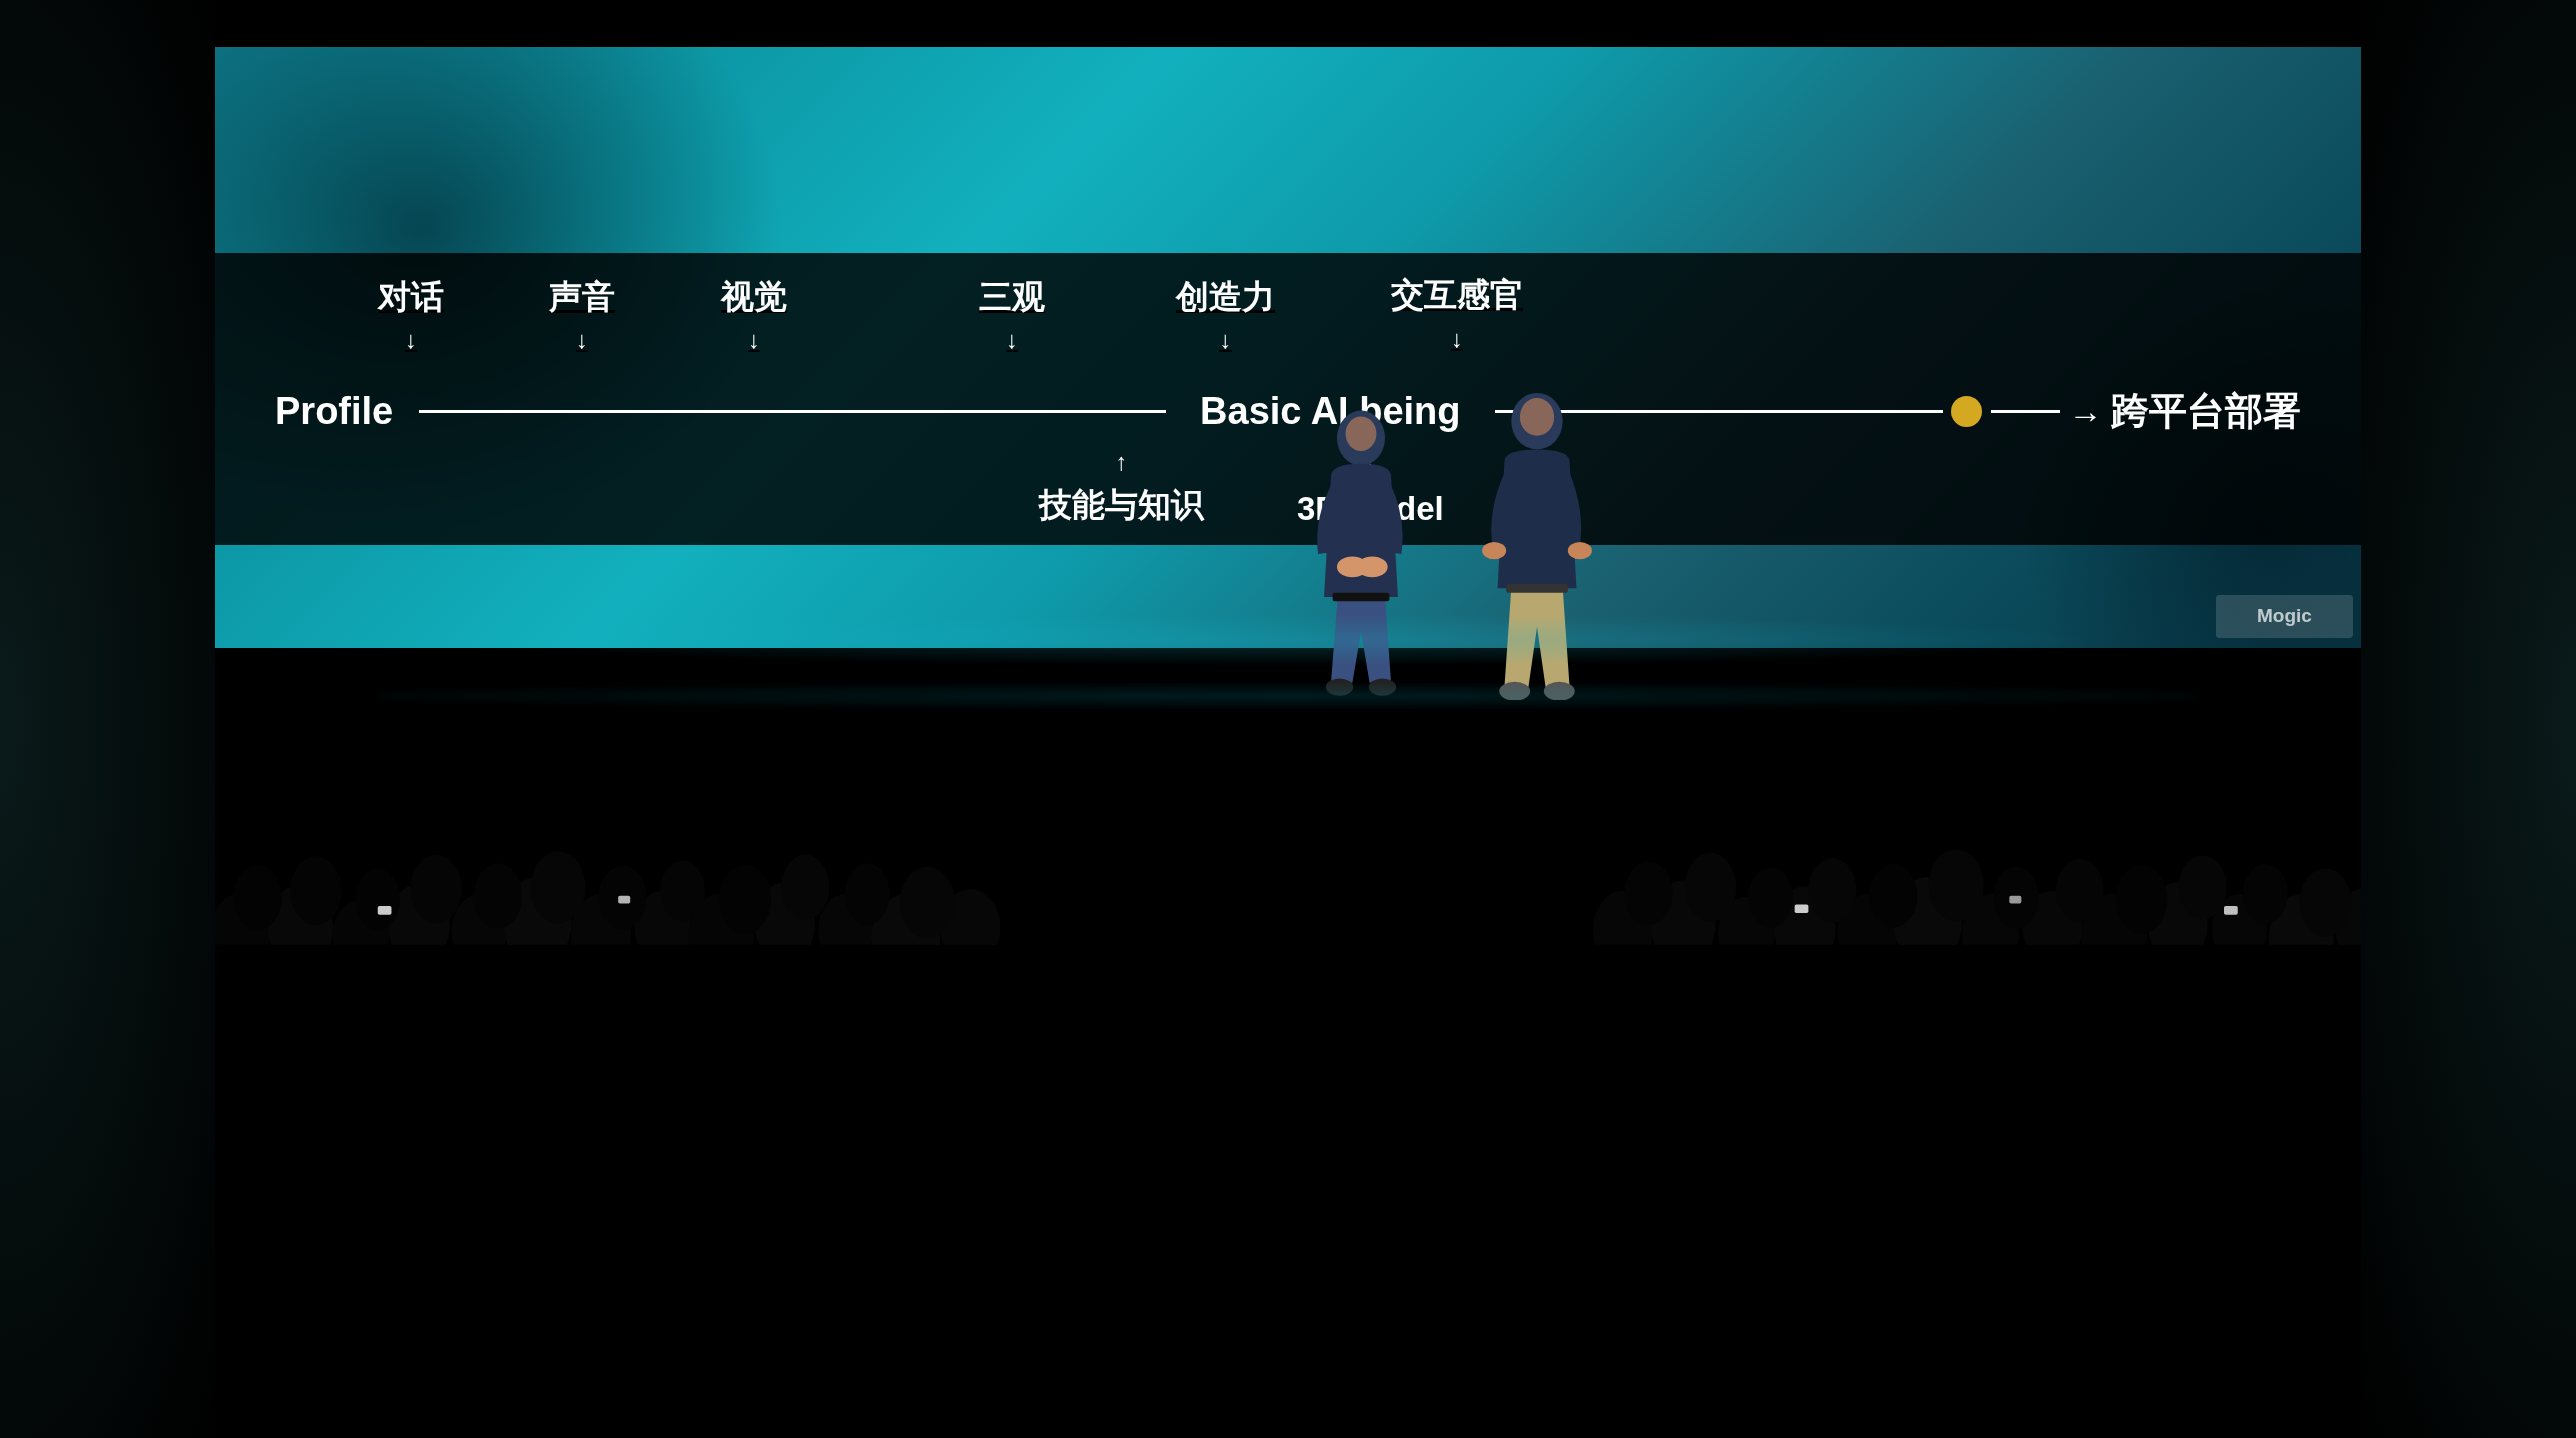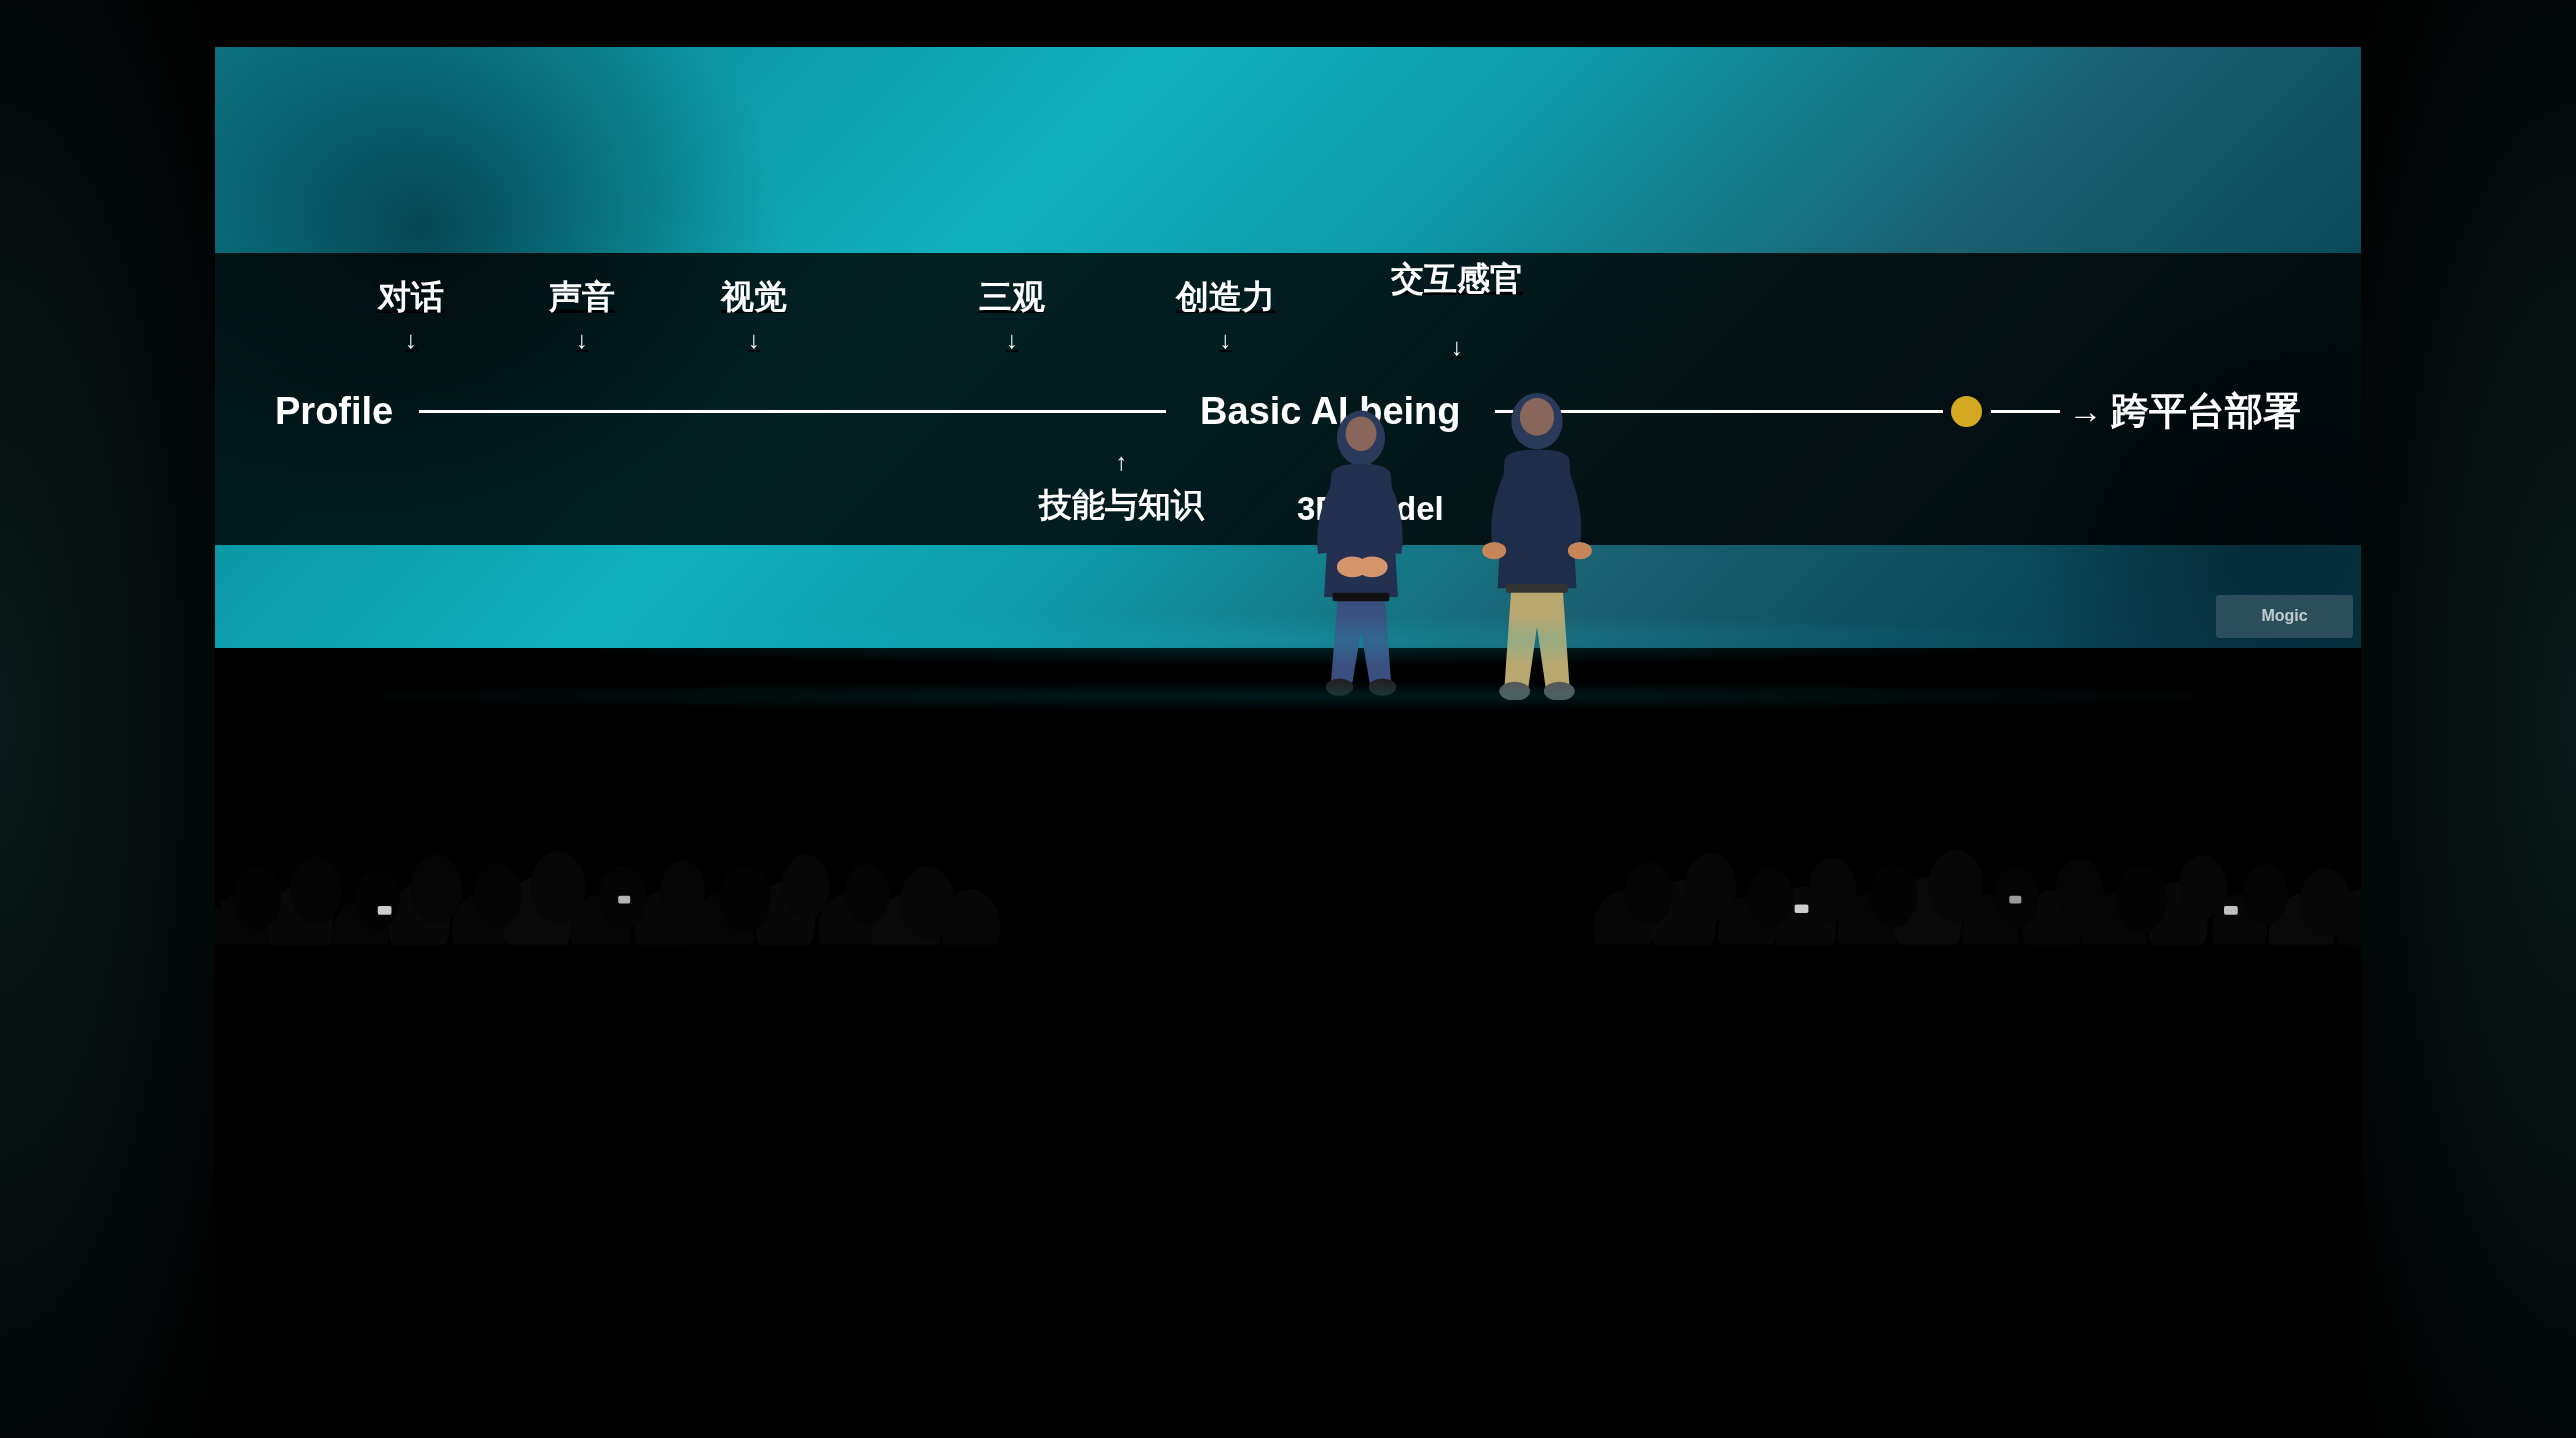--- a/index.html
+++ b/index.html
@@ -240,21 +240,21 @@
       width: 137px;
       height: 43px;
       background: rgba(255,255,255,0.15);
       border-radius: 3.4px;
       display: flex;
       align-items: center;
       justify-content: center;
     }
 
     .screen-logo-text {
-      font-size: 16px;
+      font-size: 19px;
       color: rgba(255,255,255,0.7);
       font-weight: bold;
     }
   </style>
 </head>
 <body>
 
 <div class="scene">
 
   <div class="vignette-left"></div>
@@ -286,21 +286,21 @@
         <div class="label-item" style="left: 773px; top: 21.5px;">
           <span class="label-text">三观</span>
           <span class="arrow-down">↓</span>
         </div>
 
         <div class="label-item" style="left: 970px; top: 21.5px;">
           <span class="label-text">创造力</span>
           <span class="arrow-down">↓</span>
         </div>
 
-        <div class="label-item" style="left: 1185px; top: 4px; gap: 24px;">
+        <div class="label-item" style="left: 1185px; top: 20px;">
           <span class="label-text">交互感官</span>
           <span class="arrow-down">↓</span>
         </div>
 
         <div class="flow-line-container">
 
           <span class="flow-start-label">Profile</span>
 
           <div style="flex: 1; height: 2.6px; background: #fff;"></div>
 

